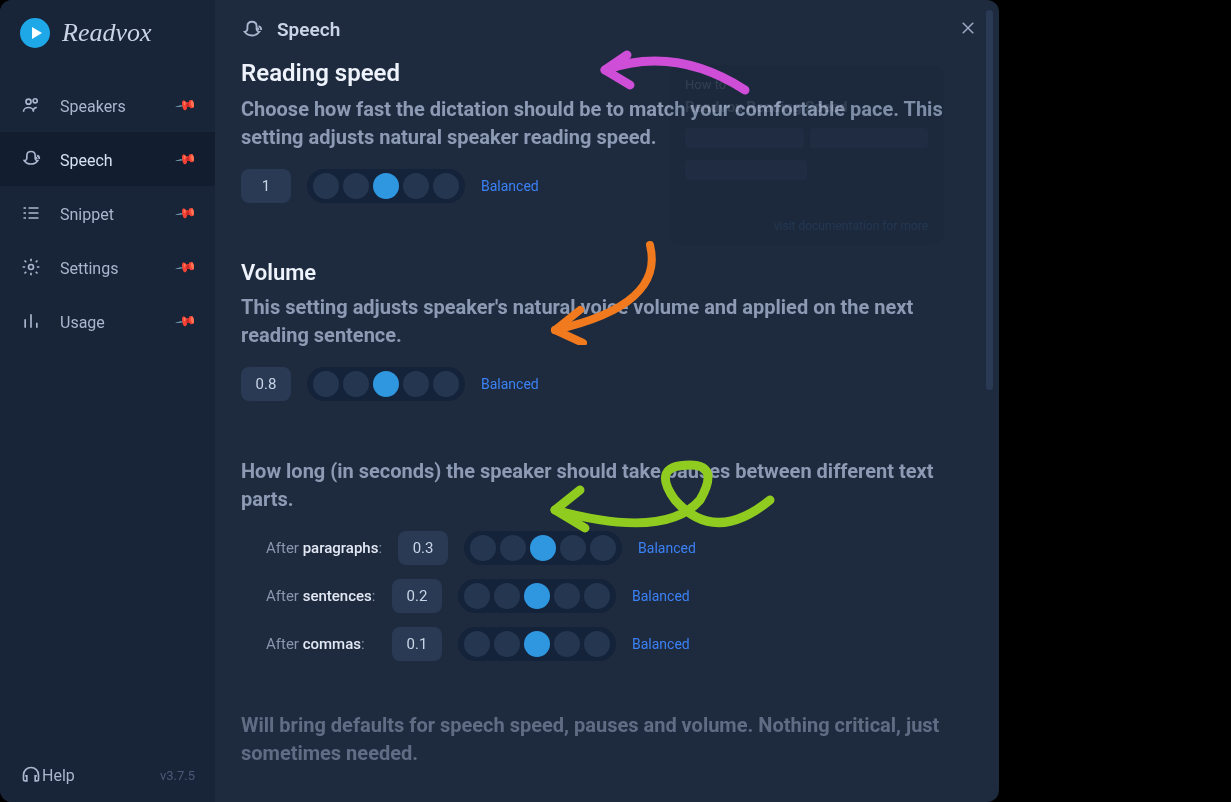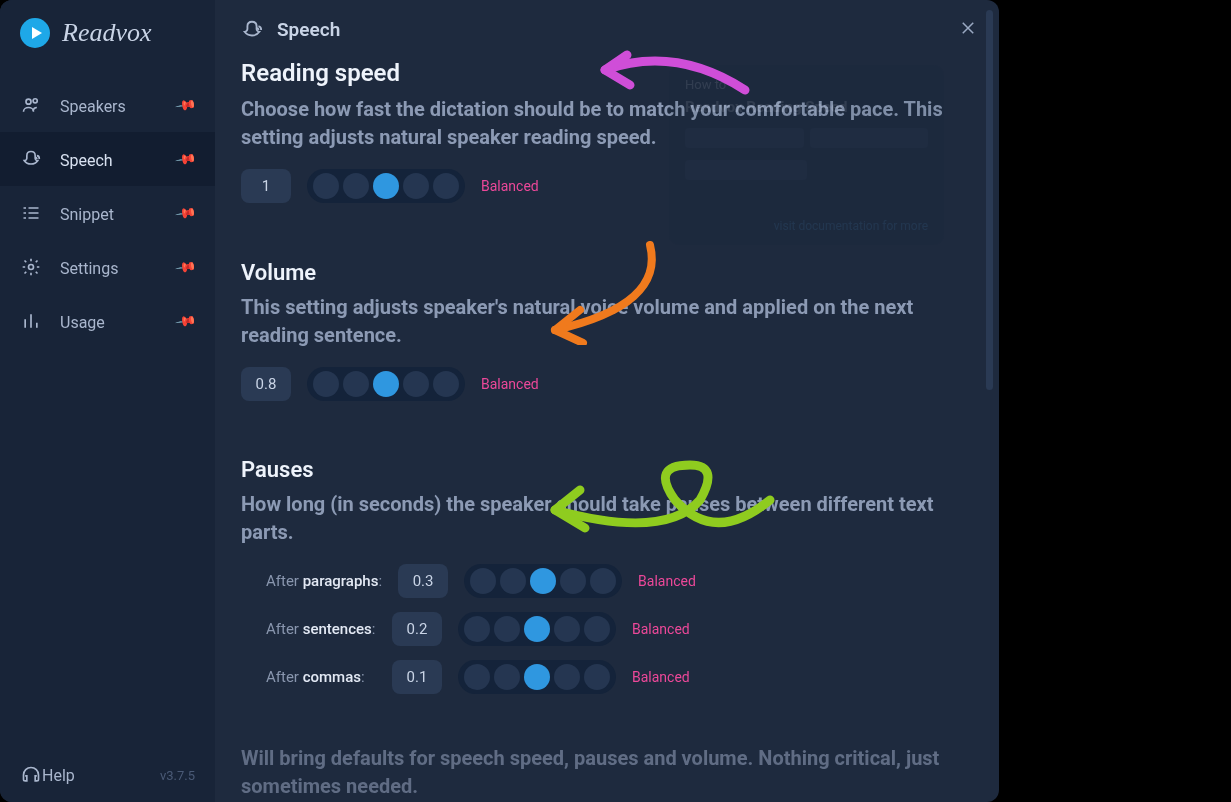--- a/index.html
+++ b/index.html
@@ -140,21 +140,21 @@
   padding: 4px 6px;
   display: flex;
   gap: 4px;
 }
 .dot {
   width: 26px; height: 26px;
   border-radius: 50%;
   background: #253651;
 }
 .dot.on { background: #2f97e0; }
-.balanced { color: #ec4899; font-size: 14px; }
+.balanced { color: #3b82f6; font-size: 14px; }
 .section.speed { margin-bottom: 57px; }
 .section.volume { margin-bottom: 56px; }
 .section.defaults h2 { font-size: 22px; }
 .overlay-card {
   position: absolute;
   top: 65px; right: 55px;
   width: 275px;
   height: 180px;
   background: #1a2940;
   border-radius: 10px;
@@ -317,21 +317,20 @@
             <div class="dot"></div>
             <div class="dot on"></div>
             <div class="dot"></div>
             <div class="dot"></div>
           </div>
           <span class="balanced">Balanced</span>
         </div>
       </div>
 
       <div class="section pauses">
-        <h2 class="smaller">Pauses</h2>
         <div class="desc">How long (in seconds) the speaker should take pauses between different text parts.</div>
 
         <div class="row">
           <span class="label"><span>After </span><strong>paragraphs</strong><span>:</span></span>
           <div class="valbox">0.3</div>
           <div class="dots">
             <div class="dot"></div>
               <div class="dot"></div>
               <div class="dot on"></div>
               <div class="dot"></div>

